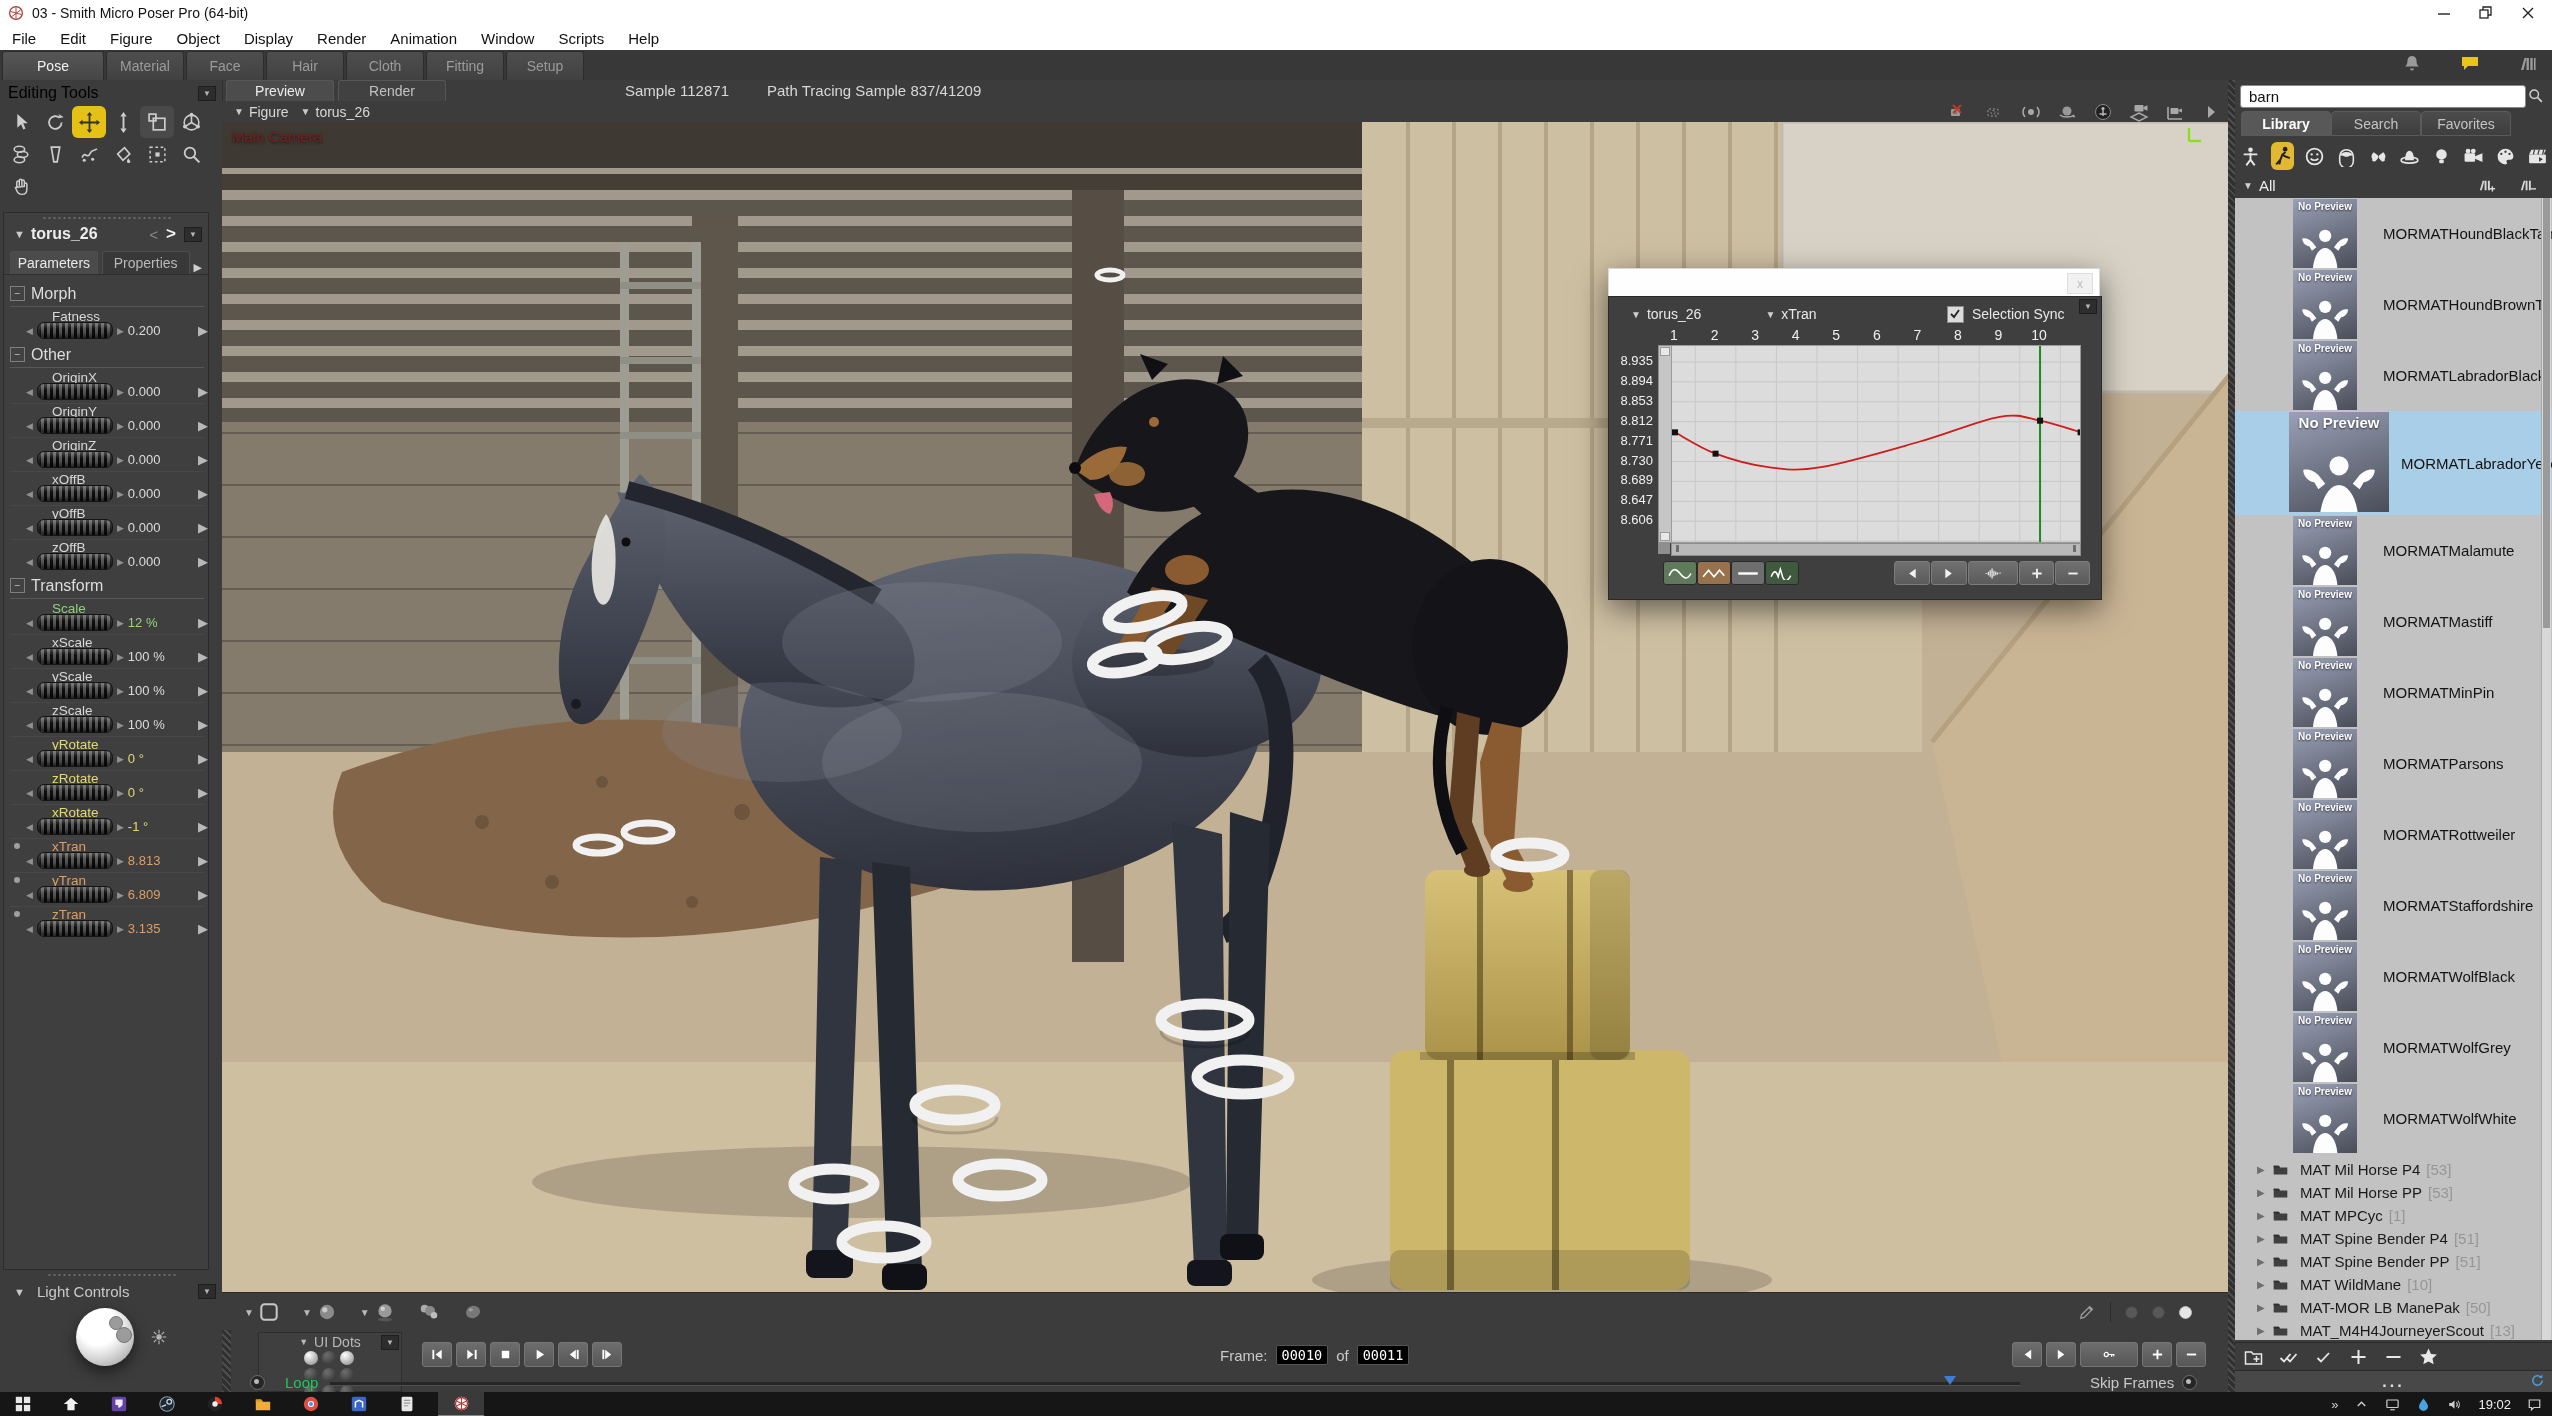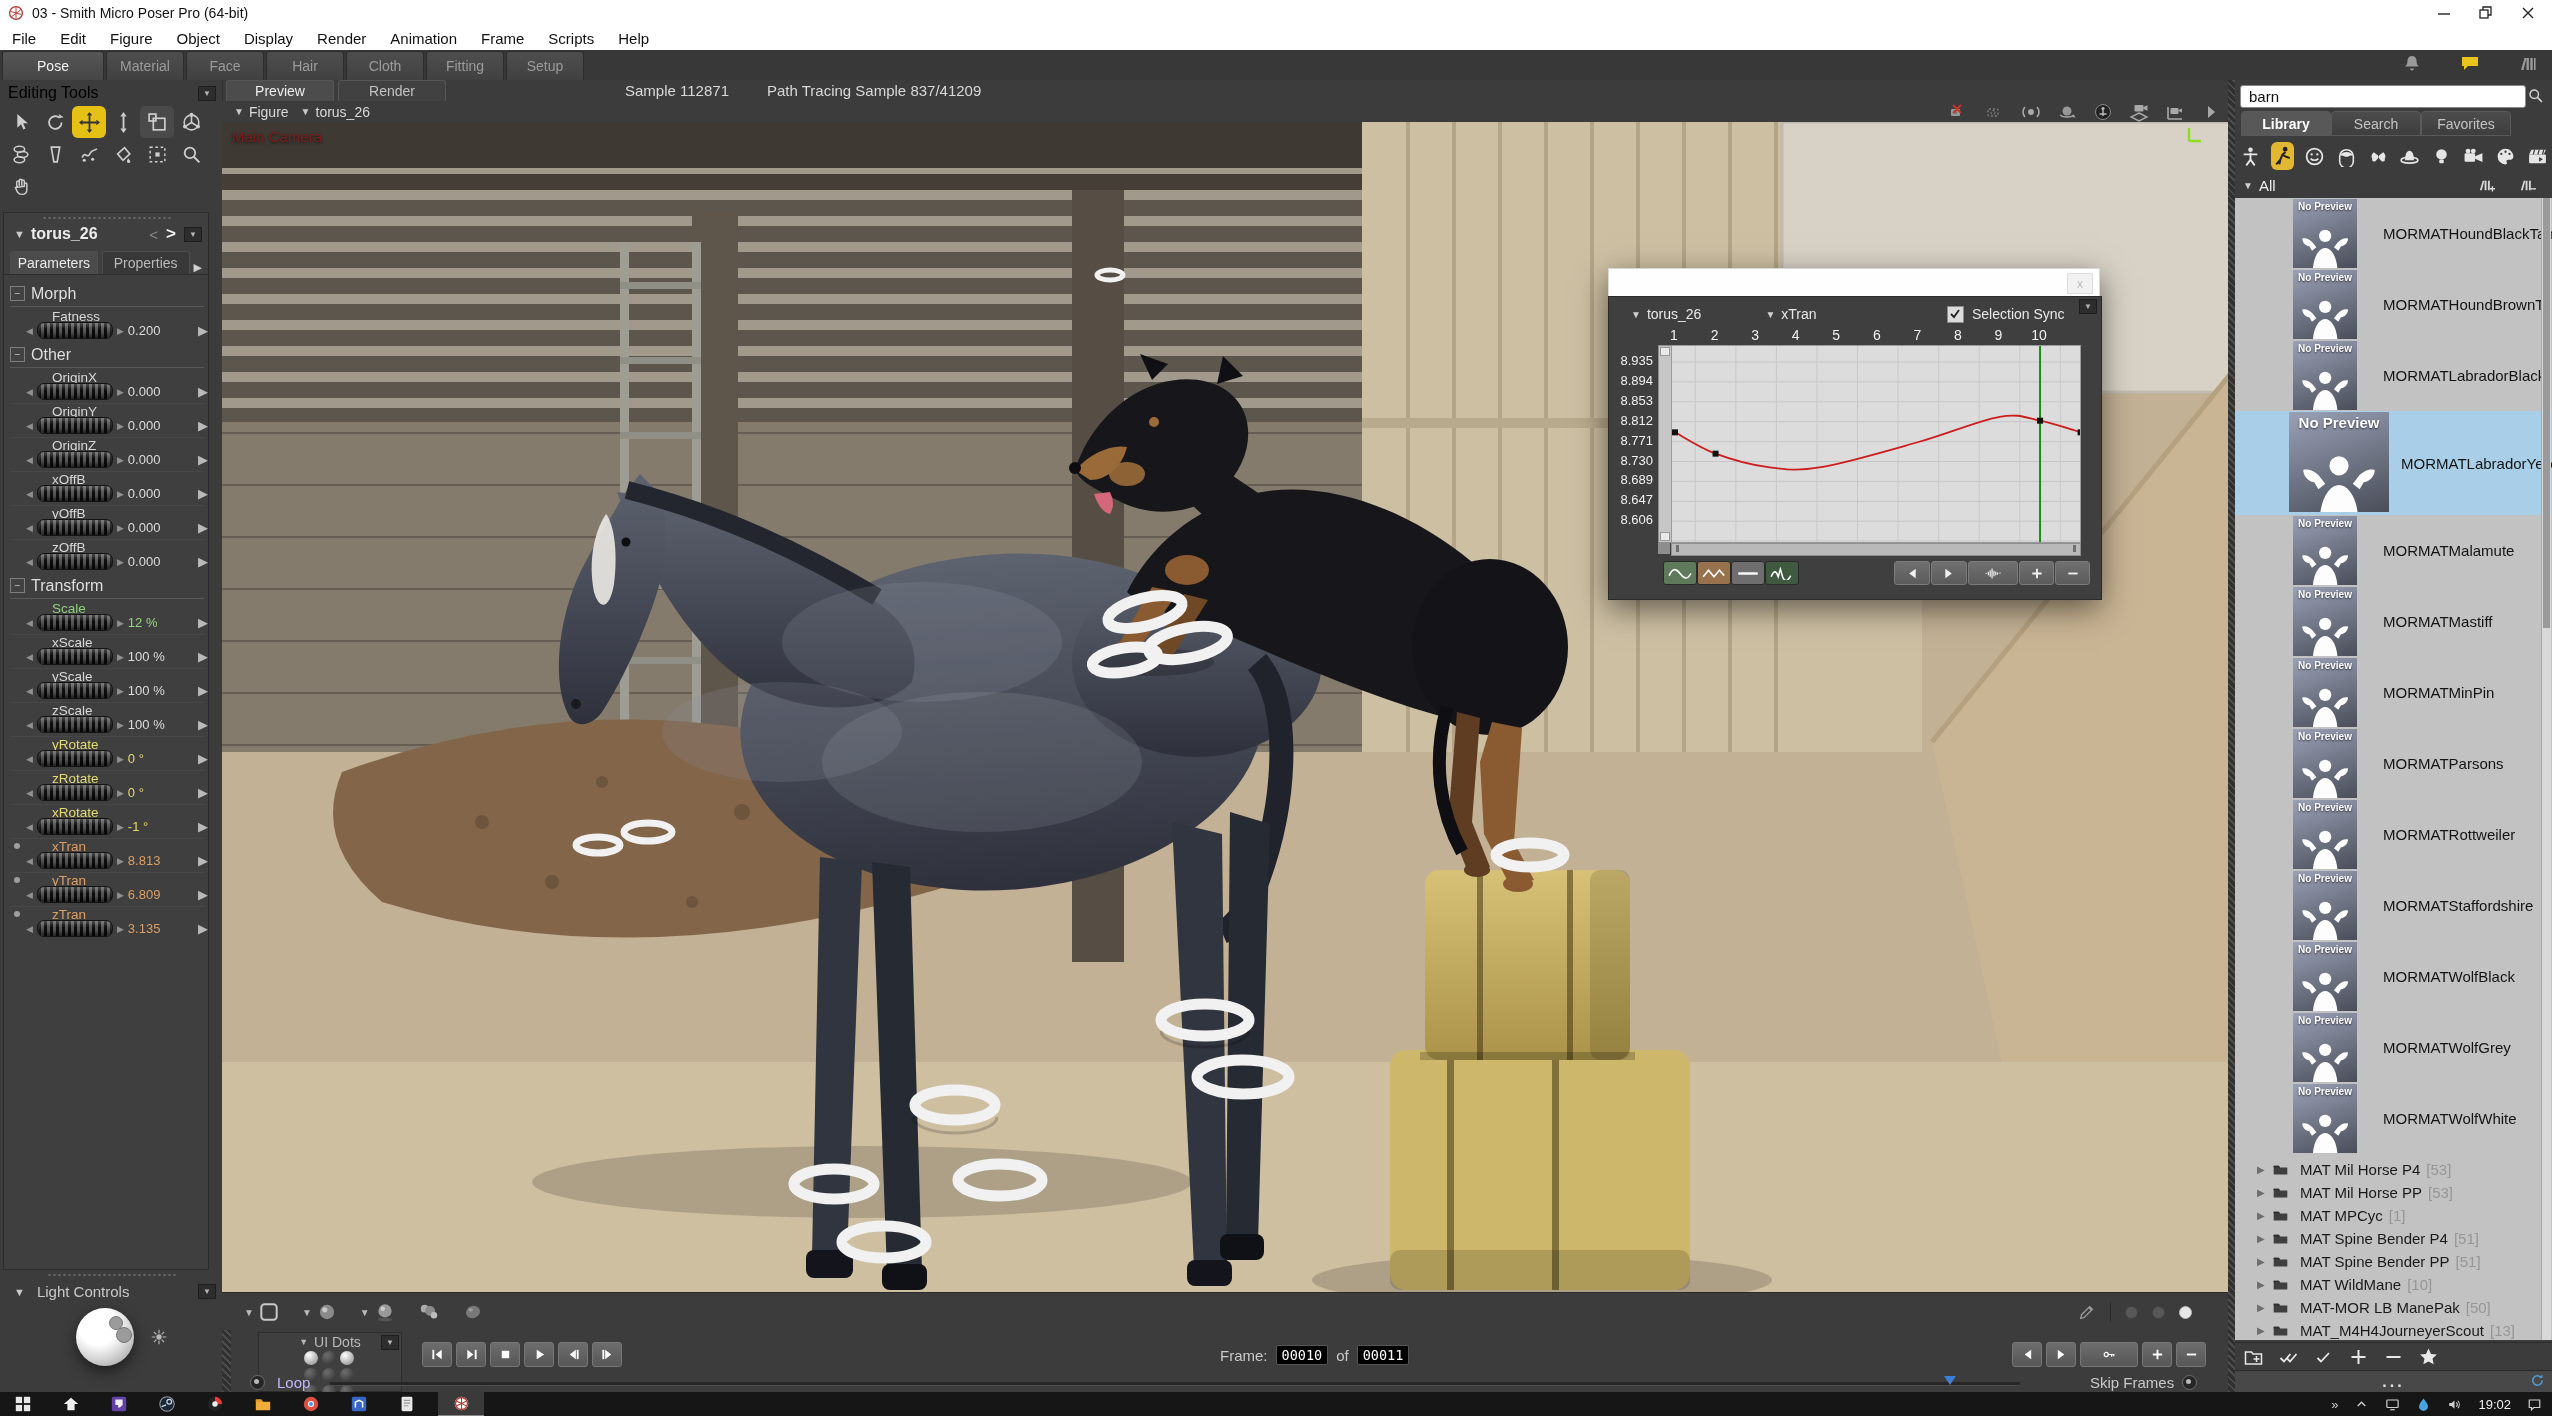--- a/index.html
+++ b/index.html
@@ -161,21 +161,21 @@
   .ud-dot.lit{background:radial-gradient(circle at 35% 30%,#ffffff,#9a9a9a 80%);}
   .transport{position:absolute;left:200px;top:12px;display:flex;gap:4px;}
   .t-btn{width:28px;height:23px;border-radius:3px;border:1px solid #767676;background:linear-gradient(#6d6d6d,#575757);
     display:flex;align-items:center;justify-content:center;color:#fff;}
   .t-btn .ico{width:13px;height:13px;}
   .frame-counter{position:absolute;left:998px;top:15px;display:flex;align-items:center;gap:8px;font-size:15px;color:#c9c9c9;}
   .frame-box{background:#000;color:#fff;font-family:"DejaVu Sans Mono",monospace;font-size:13.5px;
     padding:1px 5px;border-radius:2px;border:1px solid #555;}
   .keygroup{position:absolute;left:1790px;top:12px;display:flex;gap:4px;}
   .keygroup .t-btn.wide{width:56px;}
-  .loop-row{position:absolute;left:28px;top:44px;display:flex;align-items:center;gap:12px;color:#c4b5fd;font-size:15px;}
+  .loop-row{position:absolute;left:28px;top:44px;display:flex;align-items:center;gap:20px;color:#22c55e;font-size:15px;}
   .radio{width:13px;height:13px;border-radius:50%;background:#262626;border:1px solid #6e6e6e;position:relative;}
   .radio i{position:absolute;left:3px;top:3px;width:5px;height:5px;border-radius:50%;background:#b9b9b9;}
   .timeline{position:absolute;left:108px;top:52px;width:1690px;height:3px;background:#262626;
     box-shadow:0 1px 0 #4e4e4e;}
   .scrub{position:absolute;left:1722px;top:46px;width:0;height:0;
     border-left:6px solid transparent;border-right:6px solid transparent;border-top:9px solid #3e7fd6;}
   .skip-row{position:absolute;left:1868px;top:44px;display:flex;align-items:center;gap:8px;color:#c9c9c9;font-size:15px;}
 
   
   .splitter-v{position:absolute;left:2228px;top:80px;width:7px;height:1312px;
@@ -269,21 +269,21 @@
   </div>
 
   <div class="menubar" id="menubar">
       <div class="menu-item">File</div>
       <div class="menu-item">Edit</div>
       <div class="menu-item">Figure</div>
       <div class="menu-item">Object</div>
       <div class="menu-item">Display</div>
       <div class="menu-item">Render</div>
       <div class="menu-item">Animation</div>
-      <div class="menu-item">Frame</div>
+      <div class="menu-item">Window</div>
       <div class="menu-item">Scripts</div>
       <div class="menu-item">Help</div>
     </div>
 
   <div class="roomtabs" id="roomtabs">
       <div class="room-tab active">Pose</div>
       <div class="room-tab">Material</div>
       <div class="room-tab">Face</div>
       <div class="room-tab">Hair</div>
       <div class="room-tab">Cloth</div>

